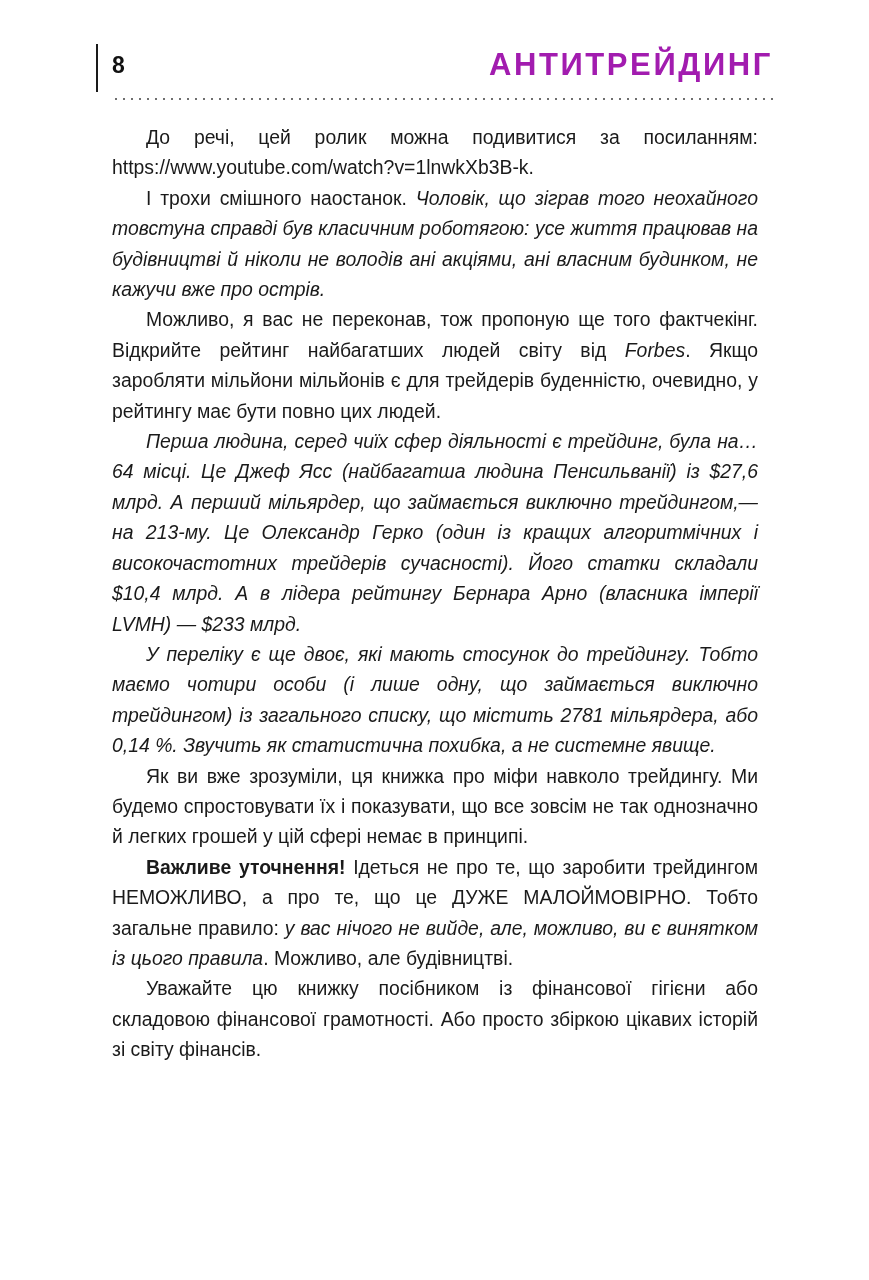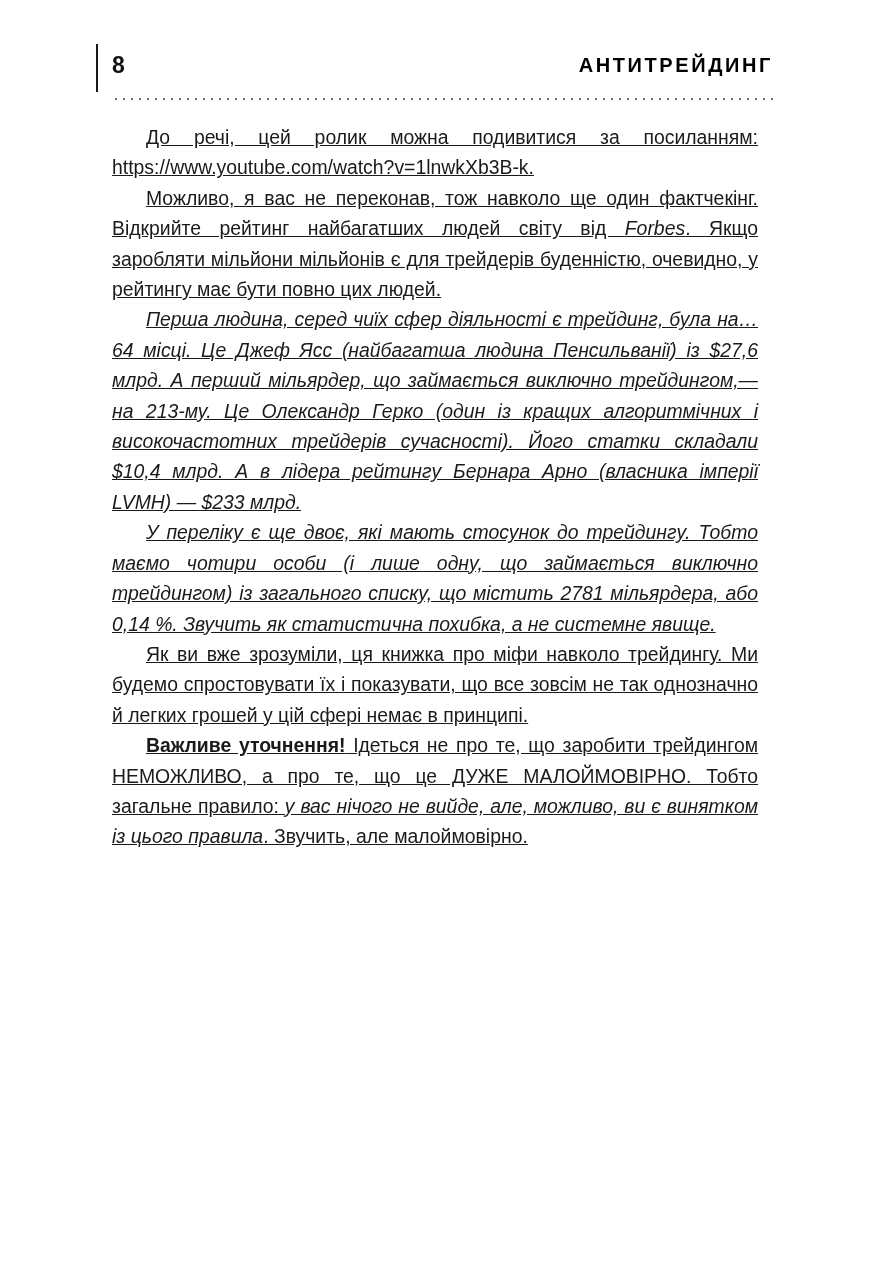--- a/index.html
+++ b/index.html
@@ -35,24 +35,24 @@
     align-items: center;
     justify-content: space-between;
   }
   .folio {
     font-size: 23px;
     font-weight: bold;
     letter-spacing: 0.5px;
     color: #111;
   }
   .running-title {
-    font-size: 20px;
+    font-size: 31px;
     font-weight: bold;
     letter-spacing: 2.6px;
-    color: #000000;
+    color: #a21caf;
   }
   .dot-rule {
     position: absolute;
     left: 112px;
     right: 96px;
     top: 96px;
     height: 4px;
     background-image: radial-gradient(circle, #6f6f6f 1.1px, rgba(0,0,0,0) 1.4px);
     background-size: 8px 4px;
     background-repeat: repeat-x;
@@ -65,21 +65,20 @@
     width: 646px;
   }
   p {
     margin: 0;
     font-size: 19.4px;
     line-height: 30.4px;
     text-align: justify;
     text-justify: inter-word;
     hyphens: manual;
     color: #1a1a1a;
-    text-decoration: underline;
   }
   p.indent {
     text-indent: 34px;
   }
   .it {
     font-style: italic;
   }
   .bold {
     font-weight: bold;
     margin-top: 24px;
@@ -94,21 +93,23 @@
 
   <div class="header">
     <div class="folio">8</div>
     <div class="running-title">АНТИТРЕЙДИНГ</div>
   </div>
 
   <div class="dot-rule"></div>
 
   <div class="content">
       <p class="indent"><span>До речі, цей ролик можна подивитися за посиланням: https://www.youtube.com/watch?v=1lnwkXb3B-k.</span></p>
-      <p class="indent"><span>Можливо, я вас не переконав, тож навколо ще один фактчекінг. Відкрийте рейтинг найбагатших людей світу від </span><span class="it">Forbes</span><span>. Якщо заробляти мільйони мільйонів є для трейдерів буденністю, очевидно, у рейтингу має бути повно цих людей.</span></p>
+      <p class="indent"><span>І трохи смішного наостанок. </span><span class="it">Чоловік, що зіграв того неохайного товстуна справді був класичним роботягою: усе життя працював на будівництві й ніколи не володів ані акціями, ані власним будинком, не кажучи вже про острів.</span></p>
+      <p class="indent"><span>Можливо, я вас не переконав, тож пропоную ще того фактчекінг. Відкрийте рейтинг найбагатших людей світу від </span><span class="it">Forbes</span><span>. Якщо заробляти мільйони мільйонів є для трейдерів буденністю, очевидно, у рейтингу має бути повно цих людей.</span></p>
       <p class="indent"><span class="it">Перша людина, серед чиїх сфер діяльності є трейдинг, була на… 64 місці. Це Джеф Ясс (найбагатша людина Пенсильванії) із $27,6 млрд. А перший мільярдер, що займається виключно трейдингом,— на 213-му. Це Олександр Герко (один із кращих алгоритмічних і високочастотних трейдерів сучасності). Його статки складали $10,4 млрд. А в лідера рейтингу Бернара Арно (власника імперії LVMH) — $233 млрд.</span></p>
       <p class="indent"><span class="it">У переліку є ще двоє, які мають стосунок до трейдингу. Тобто маємо чотири особи (і лише одну, що займається виключно трейдингом) із загального списку, що містить 2781 мільярдера, або 0,14 %. Звучить як статистична похибка, а не системне явище.</span></p>
       <p class="indent"><span>Як ви вже зрозуміли, ця книжка про міфи навколо трейдингу. Ми будемо спростовувати їх і показувати, що все зовсім не так однозначно й легких грошей у цій сфері немає в принципі.</span></p>
-      <p class="indent"><span class="bold">Важливе уточнення!</span><span> Ідеться не про те, що заробити трейдингом НЕМОЖЛИВО, а про те, що це ДУЖЕ МАЛОЙМОВІРНО. Тобто загальне правило: </span><span class="it">у вас нічого не вийде, але, можливо, ви є винятком із цього правила</span><span>. Звучить, але малоймовірно.</span></p>
+      <p class="indent"><span class="bold">Важливе уточнення!</span><span> Ідеться не про те, що заробити трейдингом НЕМОЖЛИВО, а про те, що це ДУЖЕ МАЛОЙМОВІРНО. Тобто загальне правило: </span><span class="it">у вас нічого не вийде, але, можливо, ви є винятком із цього правила</span><span>. Можливо, але будівництві.</span></p>
+      <p class="indent"><span>Уважайте цю книжку посібником із фінансової гігієни або складовою фінансової грамотності. Або просто збіркою цікавих історій зі світу фінансів.</span></p>
       <p class="indent"></p>
     </div>
 
 </div>
 
 </body></html>

